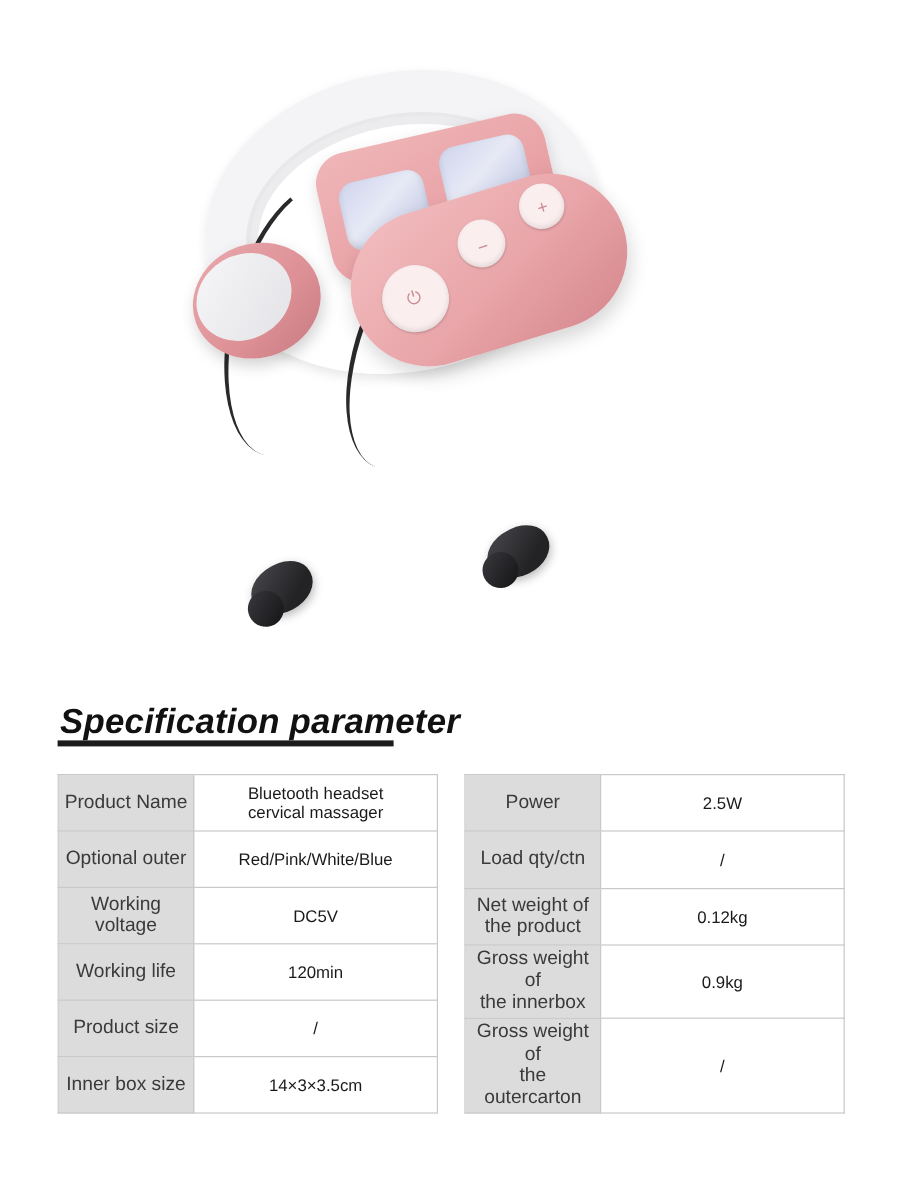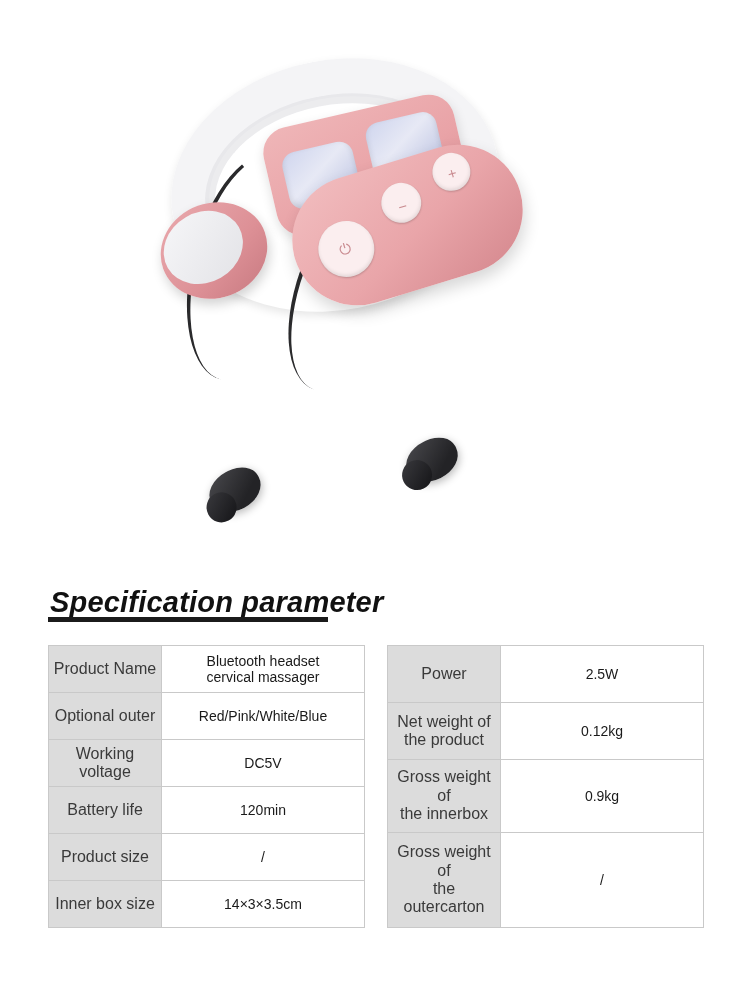--- a/index.html
+++ b/index.html
@@ -284,39 +284,43 @@
         </tr>
         <tr>
           <td class="key">Optional outer</td>
           <td class="val">Red/Pink/White/Blue</td>
         </tr>
         <tr>
           <td class="key">Working voltage</td>
           <td class="val">DC5V</td>
         </tr>
         <tr>
-          <td class="key">Battery life</td>
+          <td class="key">Working life</td>
           <td class="val">120min</td>
         </tr>
         <tr>
           <td class="key">Product size</td>
           <td class="val">/</td>
         </tr>
         <tr>
           <td class="key">Inner box size</td>
           <td class="val">14×3×3.5cm</td>
         </tr>
       </tbody>
     </table>
 
     <table class="spec">
       <tbody>
         <tr>
           <td class="key">Power</td>
           <td class="val">2.5W</td>
+        </tr>
+        <tr>
+          <td class="key">Load qty/ctn</td>
+          <td class="val">/</td>
         </tr>
         <tr>
           <td class="key">Net weight of<br>the product</td>
           <td class="val">0.12kg</td>
         </tr>
         <tr>
           <td class="key">Gross weight of<br>the innerbox</td>
           <td class="val">0.9kg</td>
         </tr>
         <tr>

